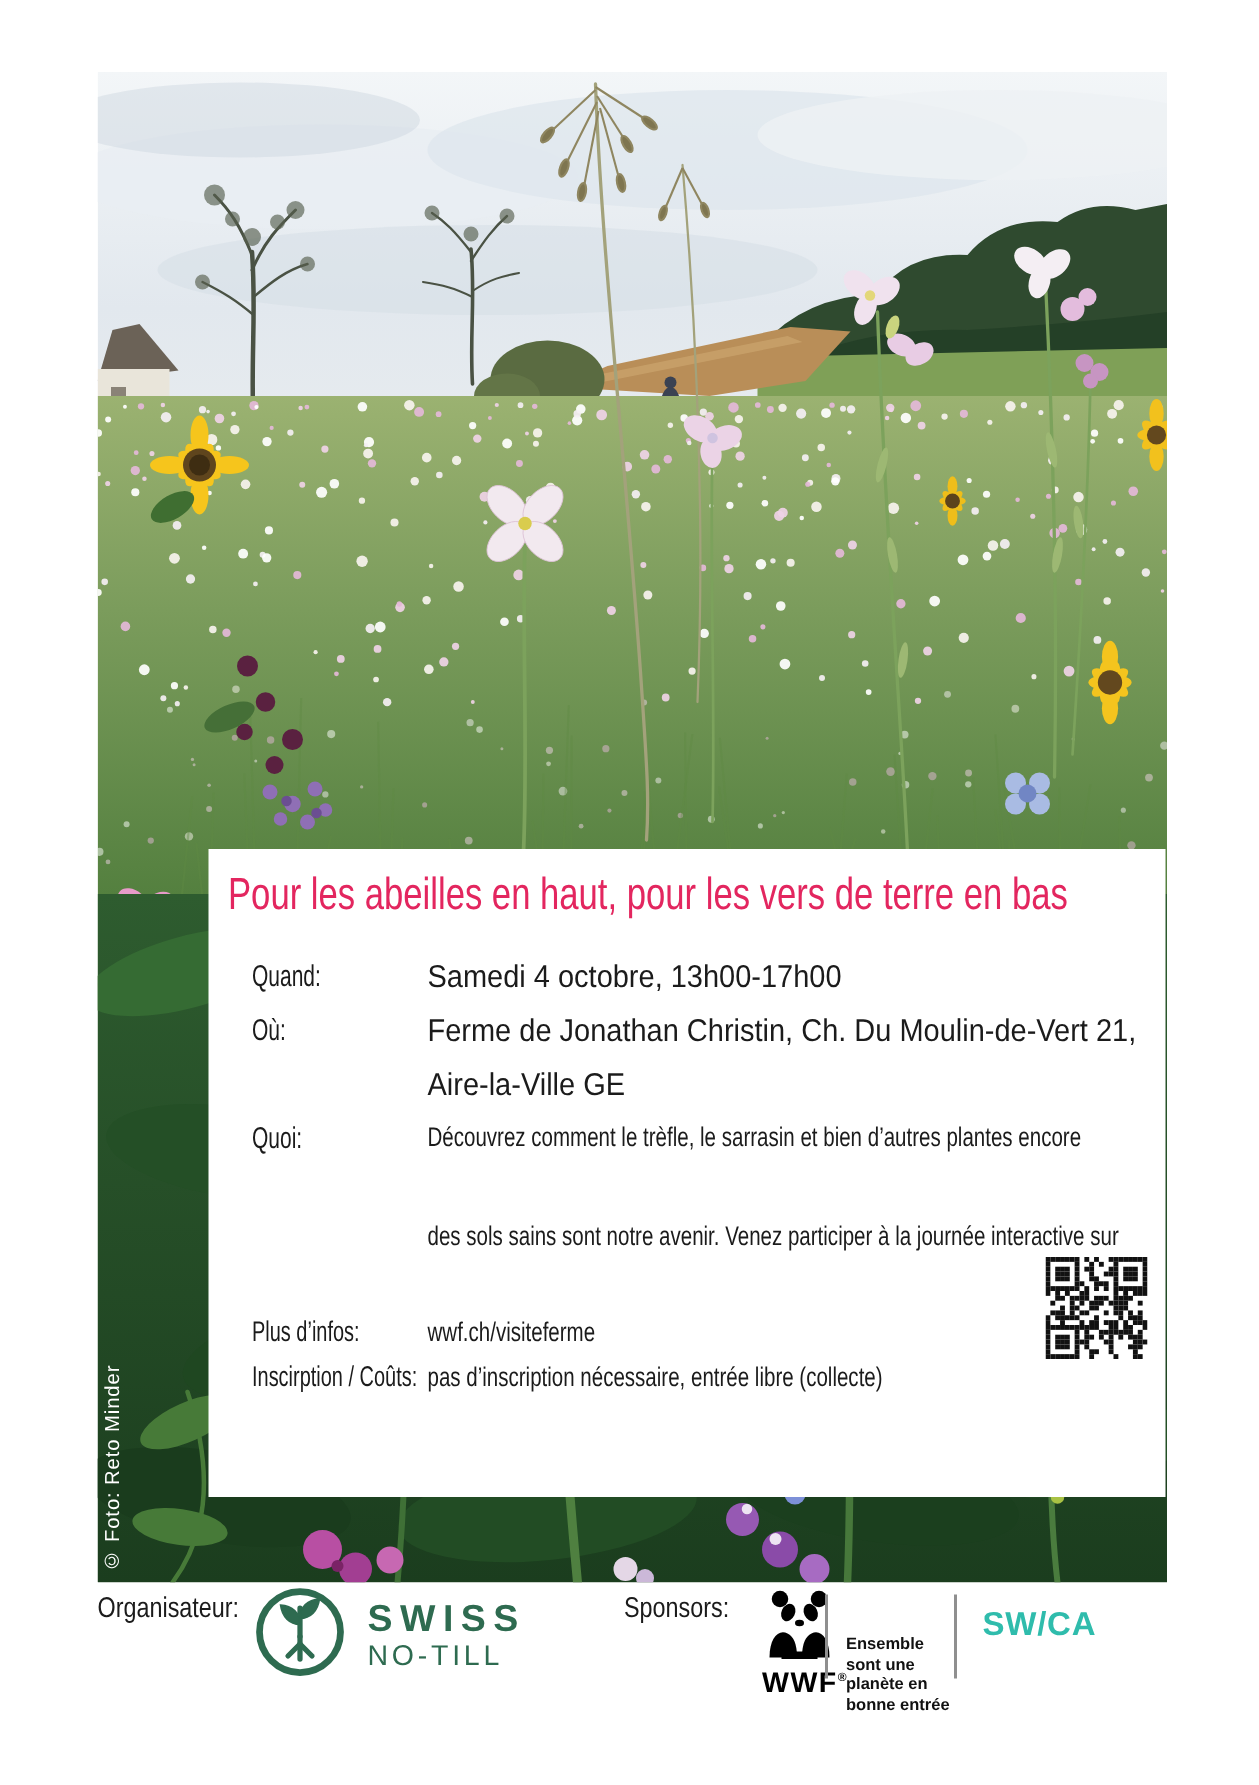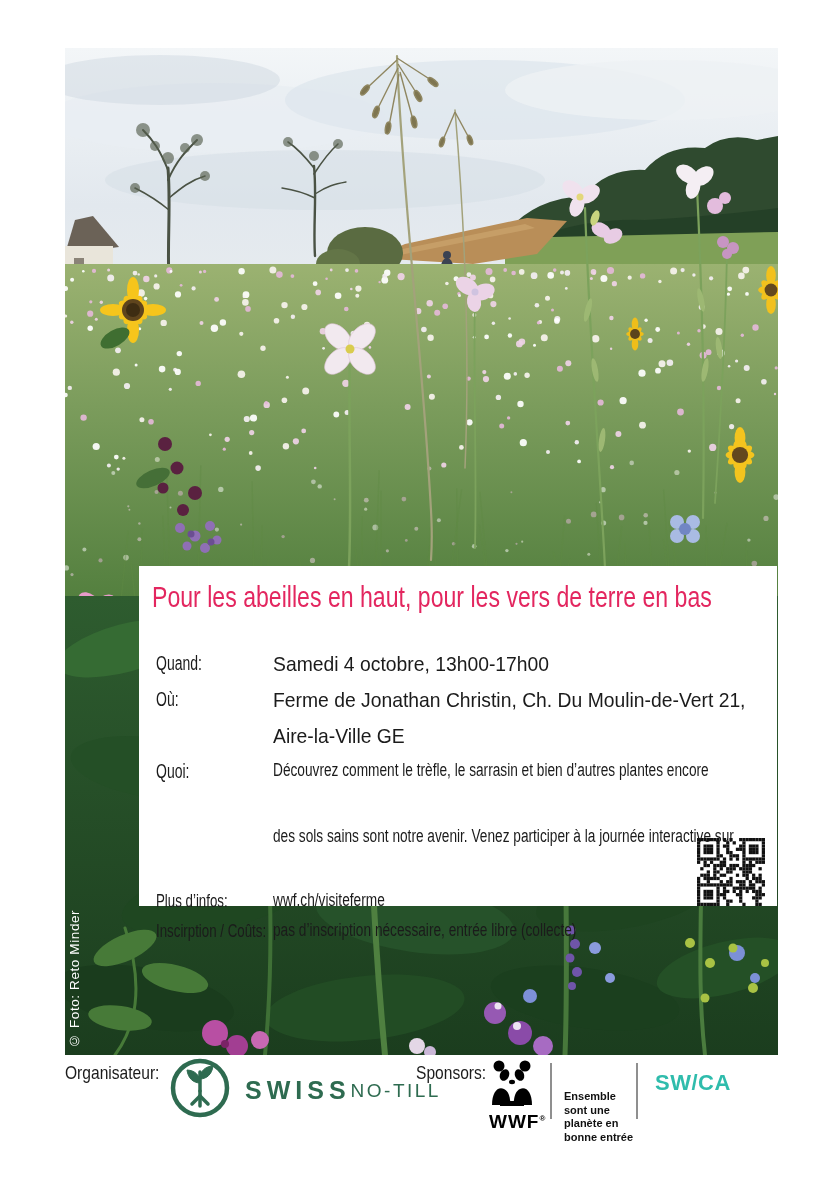--- a/index.html
+++ b/index.html
@@ -4,39 +4,39 @@
 <style>
   html,body{margin:0;padding:0;background:#fff;}
   .page{position:relative;width:839px;height:1190px;background:#fff;overflow:hidden;
         font-family:"Liberation Sans",sans-serif;color:#1b1b1b;}
   .photo{position:absolute;left:65px;top:48px;width:713px;height:1007px;overflow:hidden;}
   .photo svg.scene{position:absolute;left:0;top:0;}
   .credit{position:absolute;left:66px;top:896px;height:152px;width:18px;
           writing-mode:vertical-rl;transform:rotate(180deg);color:#fff;
           font-size:13.5px;letter-spacing:.6px;white-space:nowrap;}
   
-  .info-box{position:absolute;left:74px;top:518px;width:638px;height:340px;background:#fff;}
+  .info-box{position:absolute;left:74px;top:518px;width:638px;height:432px;background:#fff;}
   .cond{display:inline-block;transform-origin:0 50%;white-space:nowrap;}
   .sx70{transform:scaleX(.70);}
   .sx76{transform:scaleX(.76);}
   .sx77{transform:scaleX(.77);}
   .sx82{transform:scaleX(.82);}
   .box-title{position:absolute;left:13px;top:14px;font-size:30px;color:#E3265F;}
-  .row{position:absolute;left:4px;width:100%;height:26px;margin-top:12px;}
+  .row{position:absolute;left:16px;width:100%;height:26px;}
   .lbl{position:absolute;left:13px;font-size:20px;}
   .val-lg{position:absolute;left:130px;font-size:21px;}
   .val-sm{position:absolute;left:130px;font-size:18px;}
   .qr{position:absolute;left:558px;top:272px;width:68px;height:68px;}
   
   .f-label{position:absolute;font-size:19px;}
   .snt{position:absolute;left:166px;top:1056px;display:flex;align-items:center;gap:11px;color:#2E6B50;}
-  .snt-words{display:flex;flex-direction:row;line-height:1;}
+  .snt-words{display:flex;flex-direction:column;line-height:1;}
   .snt-l1{font-size:25px;font-weight:bold;letter-spacing:5px;}
   .snt-l2{font-size:19px;font-weight:normal;letter-spacing:2.5px;margin-top:3px;}
-  .wwf{position:absolute;left:489px;top:1060px;width:50px;}
+  .wwf{position:absolute;left:508px;top:1060px;width:50px;text-align:center;}
   .wwf-word{font-size:19px;font-weight:bold;letter-spacing:1px;color:#000;line-height:1;margin-top:2px;}
   .wwf-reg{font-size:8px;vertical-align:super;}
   .vdiv{position:absolute;width:2px;height:56px;background:#8f8f8f;top:1063px;}
   .tagline{position:absolute;left:564px;top:1066px;font-size:11px;font-weight:bold;line-height:13.5px;color:#111;margin-top:24px;}
   .swica{position:absolute;left:655px;top:1070px;font-size:22px;font-weight:bold;color:#2FBCAC;letter-spacing:.5px;}
 </style>
 </head>
 <body>
 
 <div class="page">

